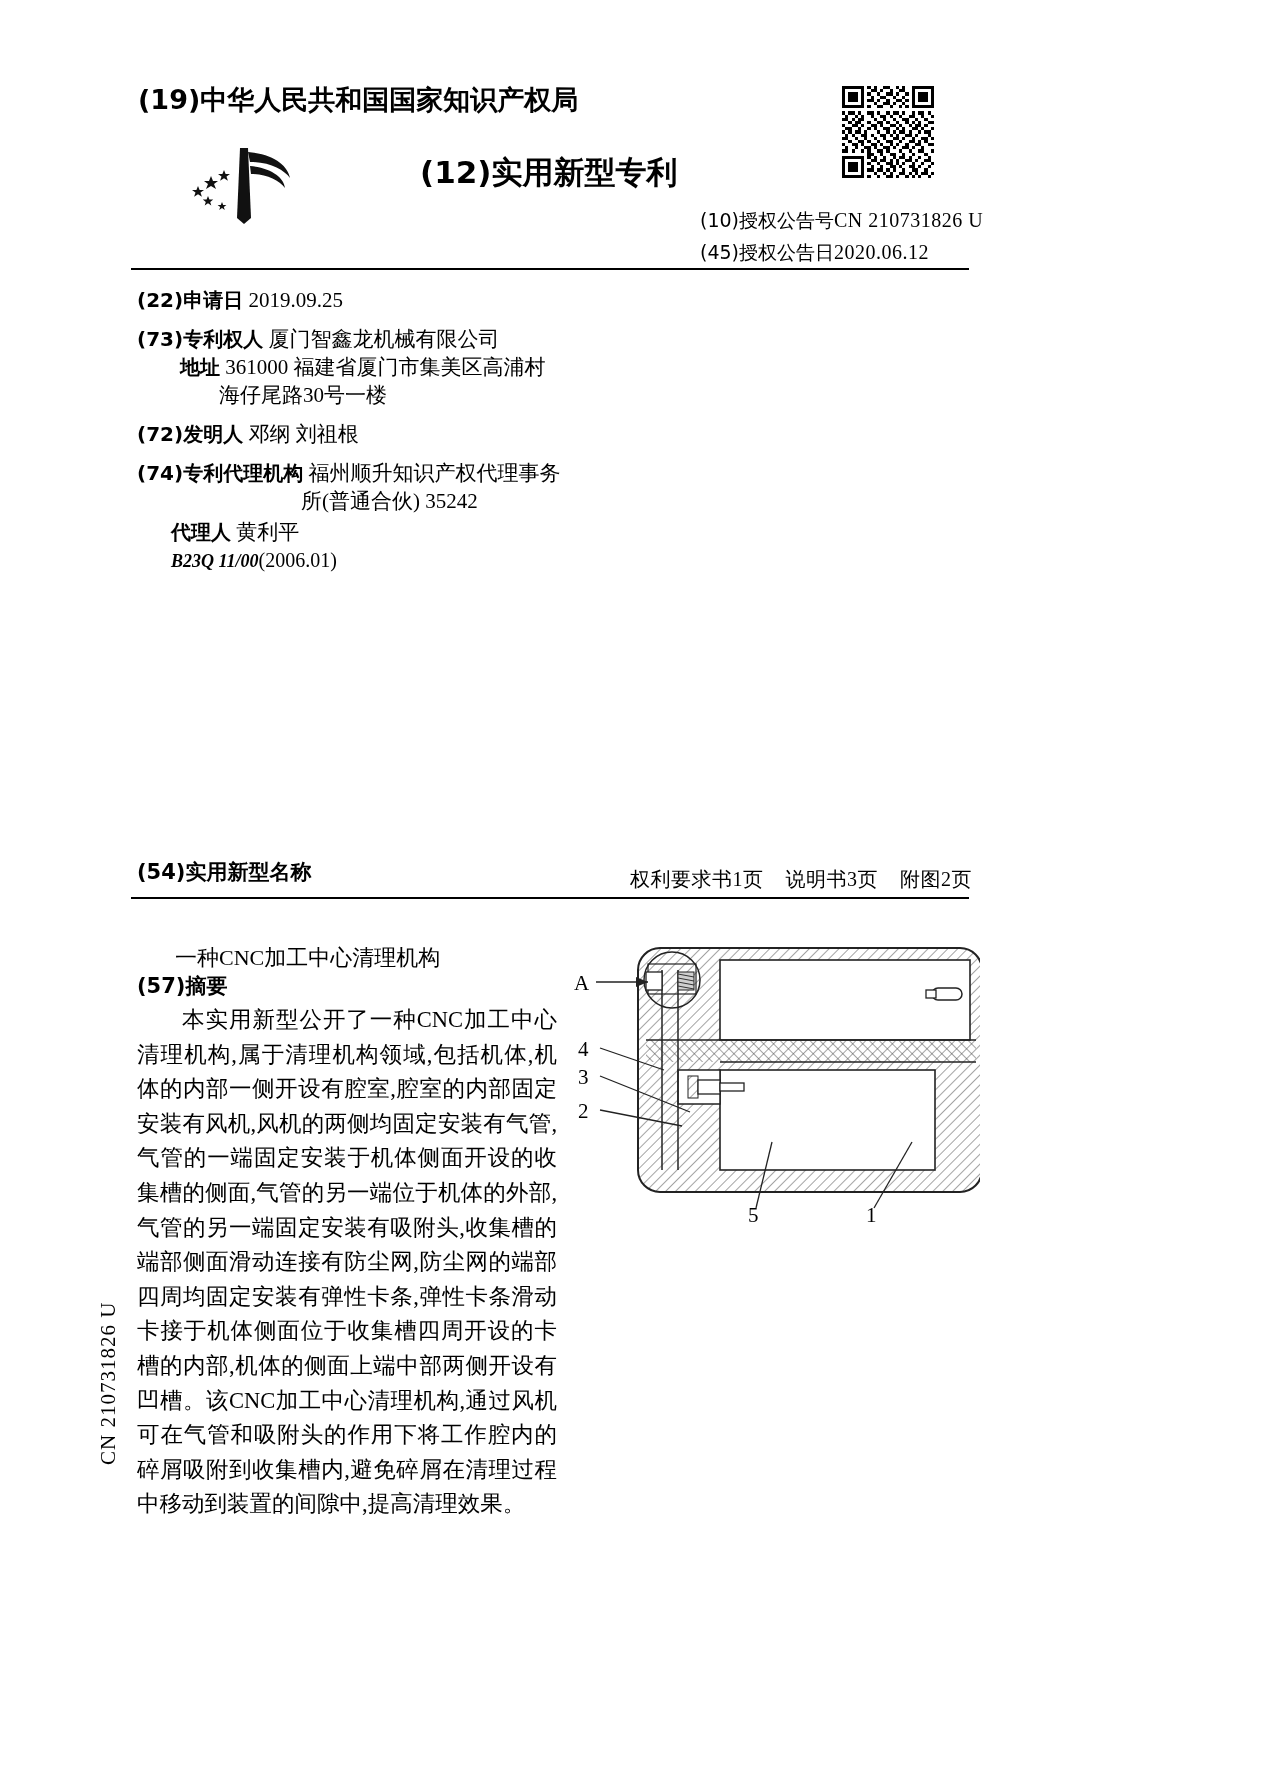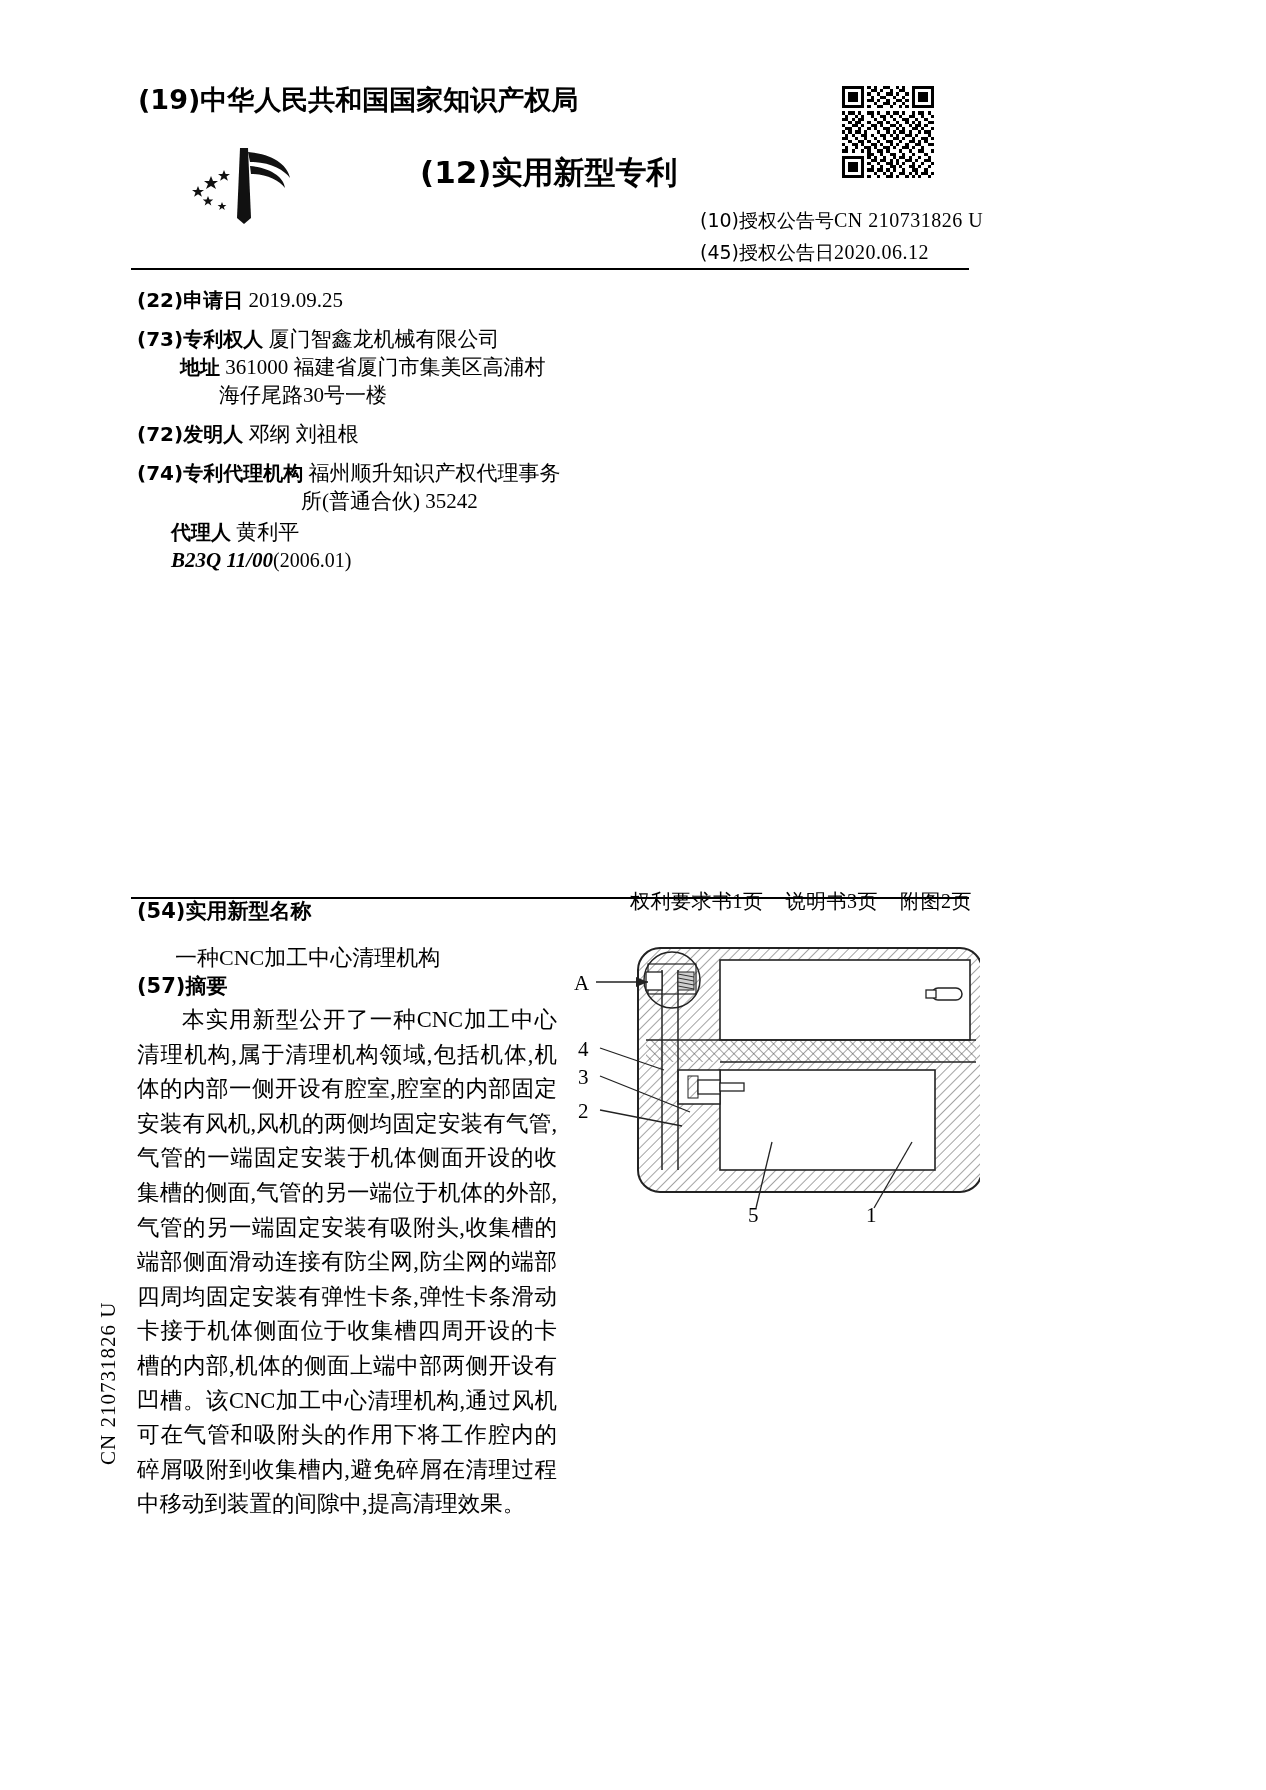--- a/index.html
+++ b/index.html
@@ -132,50 +132,50 @@
   .lbl-bold {
     font-family: "DejaVu Sans", "Liberation Sans", sans-serif;
     font-weight: bold;
     font-size: 20px;
   }
 
   .ipc-code {
     font-family: "Liberation Serif", serif;
     font-style: italic;
     font-weight: bold;
-    font-size: 21px;
+    font-size: 18px;
   }
   .ipc-ver {
     font-family: "Liberation Serif", serif;
     font-style: normal;
     font-weight: normal;
     font-size: 20px;
   }
 
   
   .page-counts {
     position: absolute;
     left: 630px;
-    top: 888px;
+    top: 866px;
     font-size: 20px;
     font-family: "Liberation Serif", "DejaVu Serif", serif;
     white-space: nowrap;
     letter-spacing: 0.5px;
   }
   .page-counts span { margin-right: 22px; }
 
   
   .sec-head {
     position: absolute;
     font-family: "DejaVu Sans", "Liberation Sans", sans-serif;
     font-weight: bold;
     font-size: 21px;
     white-space: nowrap;
   }
-  #head-54 { left: 137px; top: 897px; }
+  #head-54 { left: 137px; top: 858px; }
   #head-57 { left: 137px; top: 972px; }
 
   .title-cn {
     position: absolute;
     left: 175px;
     top: 943px;
     font-family: "Liberation Serif", "DejaVu Serif", serif;
     font-size: 22px;
     white-space: nowrap;
   }

